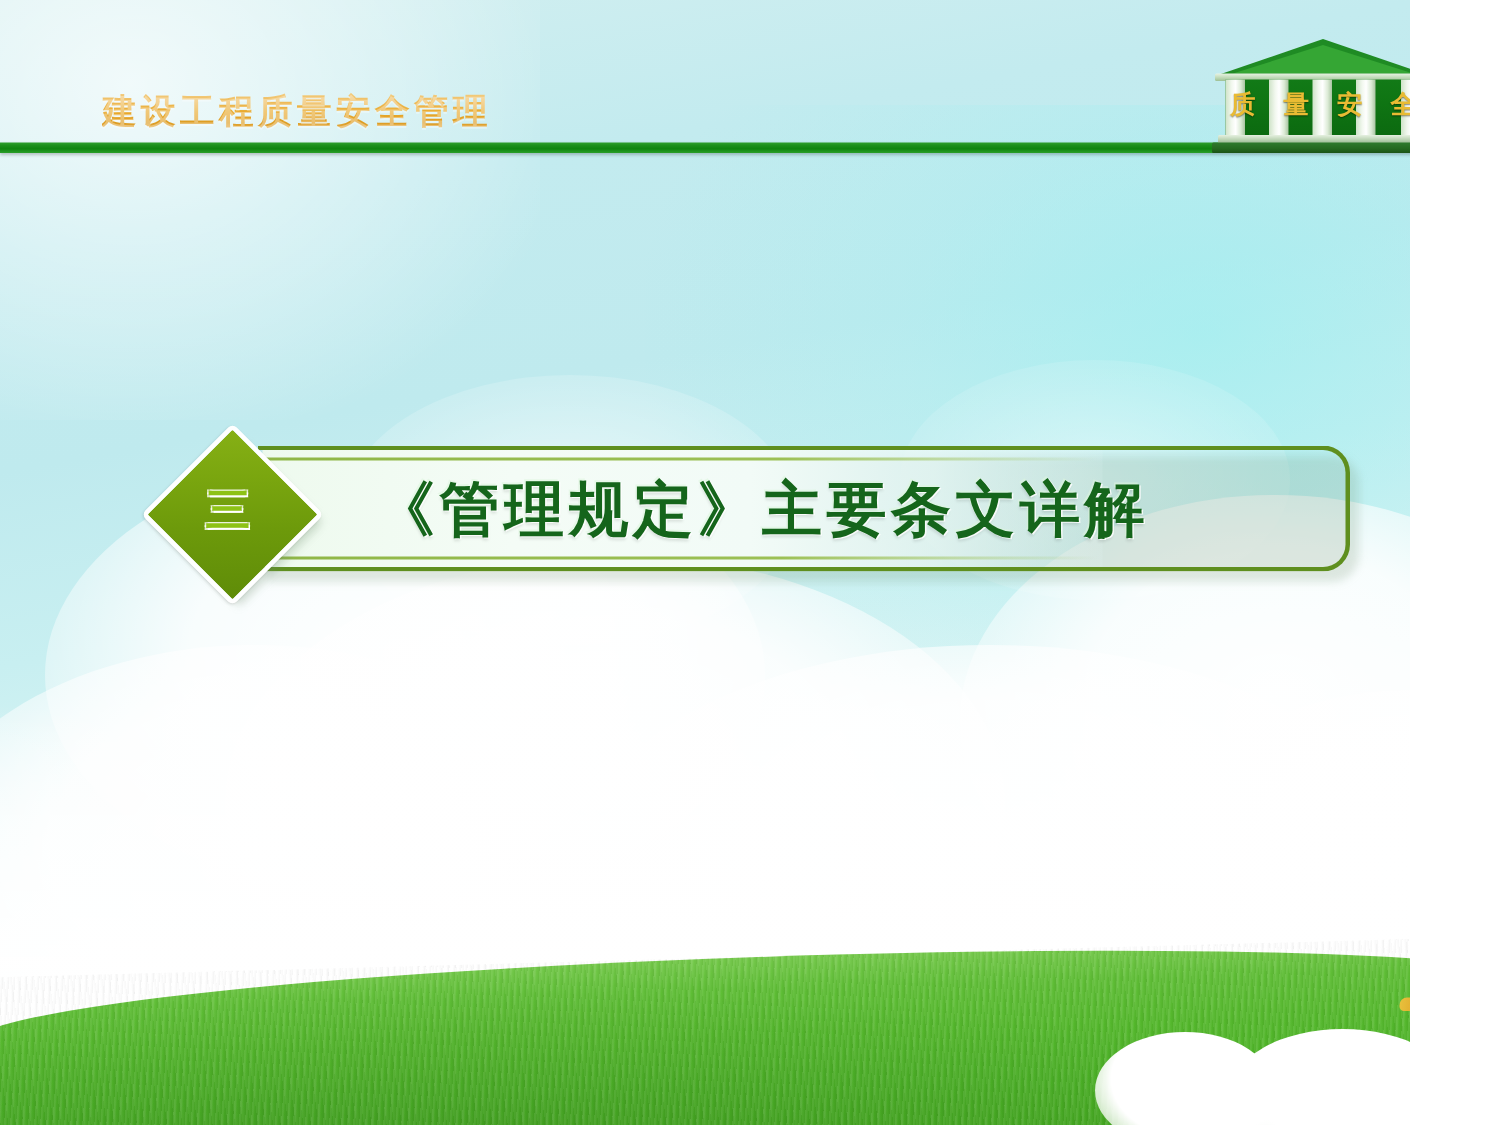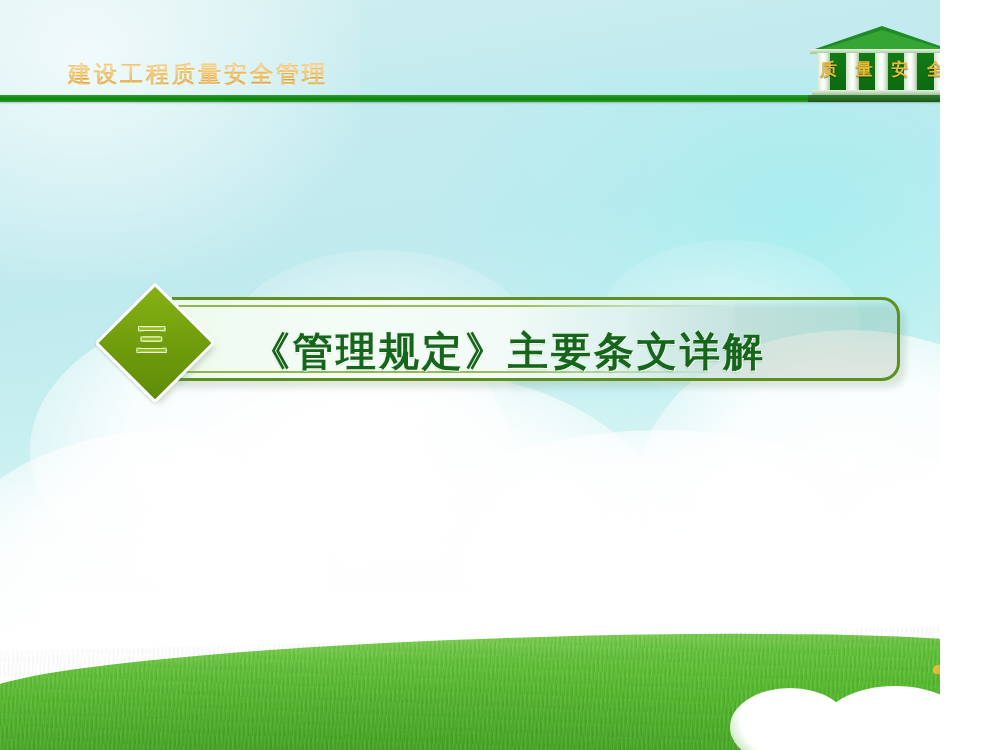--- a/index.html
+++ b/index.html
@@ -321,21 +321,21 @@
     background: linear-gradient(to right, #8fb646 0%, #9cc055 62%, rgba(156,192,85,0) 100%);
   }
   .titlebar-inner-bottom {
     position: absolute;
     left: 4px; top: 74px;
     width: 556px; height: 2px;
     background: linear-gradient(to right, #8fb646 0%, #9cc055 62%, rgba(156,192,85,0) 100%);
   }
   .title-text {
     position: absolute;
-    left: 78px; top: 12px;
+    left: 78px; top: 0;
     width: 640px; height: 84px;
     display: flex;
     align-items: center;
     font-family: Liberation Serif, serif;
     font-size: 40px;
     font-weight: bold;
     letter-spacing: 3px;
     color: #15651b;
     white-space: nowrap;
     text-shadow:

